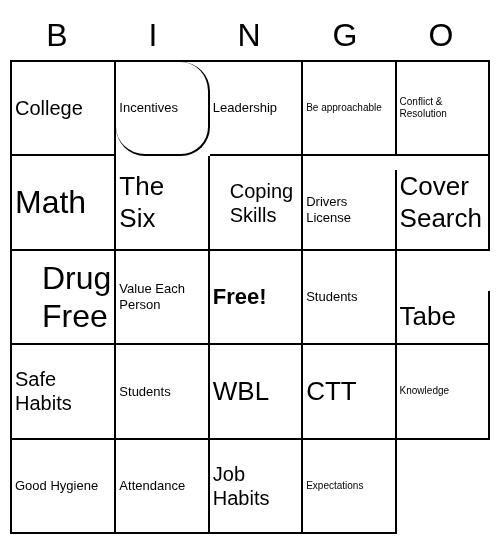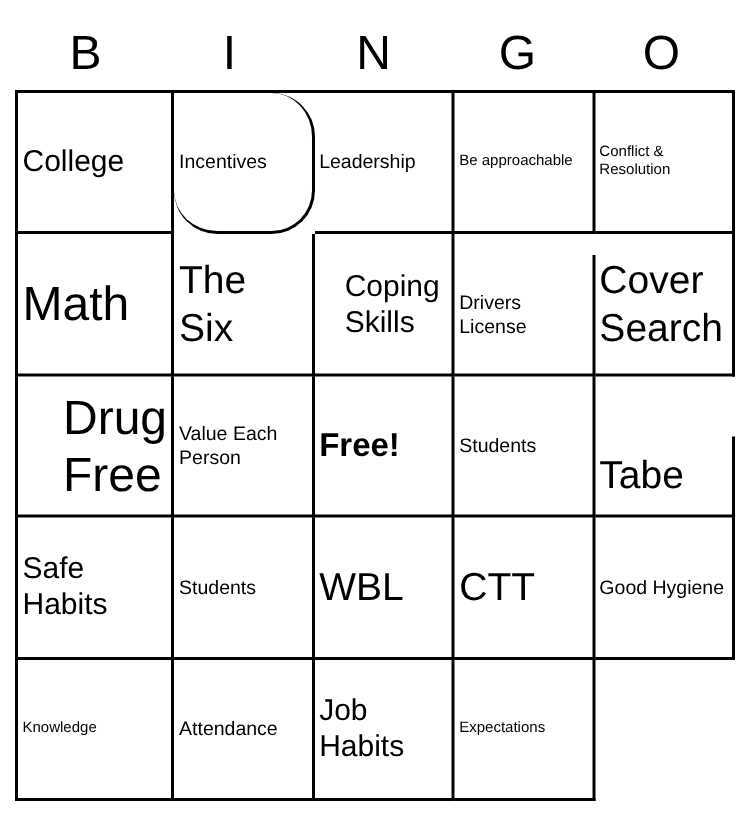--- a/index.html
+++ b/index.html
@@ -121,25 +121,25 @@
       </div>
       <div class="bingo-cell" style="font-size: 13px;">
         <span>Students</span>
       </div>
       <div class="bingo-cell" style="font-size: 26px;">
         <span>WBL</span>
       </div>
       <div class="bingo-cell" style="font-size: 26px;">
         <span>CTT</span>
       </div>
+      <div class="bingo-cell" style="font-size: 10px;">
+        <span>Knowledge</span>
+      </div>
       <div class="bingo-cell" style="font-size: 13px;">
         <span>Good Hygiene</span>
-      </div>
-      <div class="bingo-cell" style="font-size: 10px;">
-        <span>Knowledge</span>
       </div>
       <div class="bingo-cell" style="font-size: 13px;">
         <span>Attendance</span>
       </div>
       <div class="bingo-cell" style="font-size: 20px;">
         <span>Job Habits</span>
       </div>
       <div class="bingo-cell" style="font-size: 10px;">
         <span>Expectations</span>
       </div>

